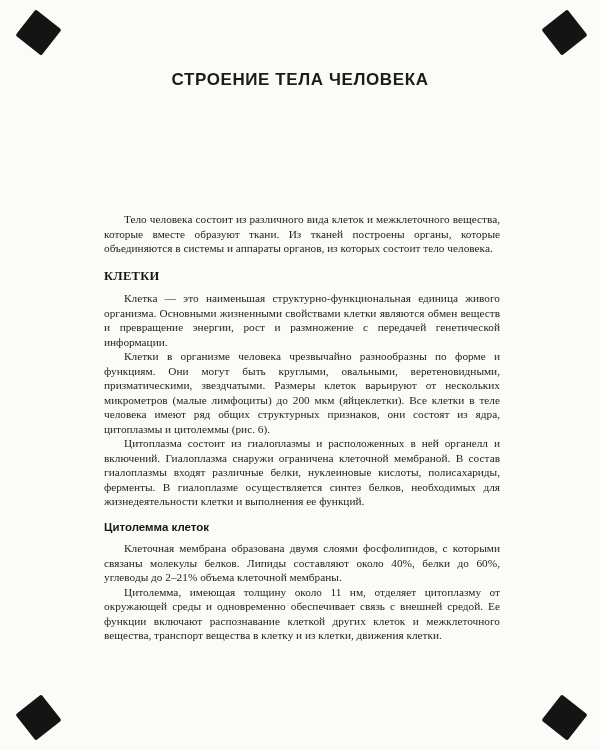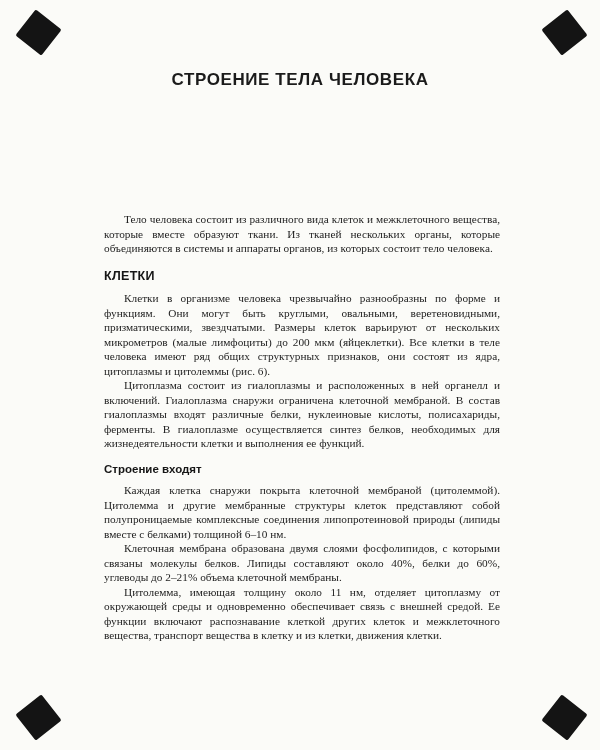--- a/index.html
+++ b/index.html
@@ -52,21 +52,21 @@
     line-height: 14.5px;
     color: #1e1e1e;
     text-align: justify;
   }
   .body-text p {
     margin: 0;
     text-indent: 20px;
   }
   .section-heading {
     margin: 13px 0 8px 0;
-    font-family: Liberation Sans, sans-serif;
+    font-family: Liberation Serif, serif;
     font-weight: 700;
     font-size: 12.5px;
     letter-spacing: 0.3px;
     color: #161616;
     text-align: left;
   }
   .subsection-heading {
     margin: 11px 0 7px 0;
     font-family: "Liberation Sans", sans-serif;
     font-weight: 700;
@@ -82,28 +82,28 @@
 
   <div class="corner tl"></div>
   <div class="corner tr"></div>
   <div class="corner bl"></div>
   <div class="corner br"></div>
 
   <h1 class="title">СТРОЕНИЕ ТЕЛА ЧЕЛОВЕКА</h1>
 
   <div class="body-text">
 
-    <p>Тело человека состоит из различного вида клеток и межклеточного вещества, которые вместе образуют ткани. Из тканей нескольких органы, которые объединяются в системы и аппараты органов, из которых состоит тело человека.</p>
+    <p>Тело человека состоит из различного вида клеток и межклеточного вещества, которые вместе образуют ткани. Из тканей построены органы, которые объединяются в системы и аппараты органов, из которых состоит тело человека.</p>
 
     <h2 class="section-heading">КЛЕТКИ</h2>
 
+    <p>Клетка — это наименьшая структурно-функциональная единица живого организма. Основными жизненными свойствами клетки являются обмен веществ и превращение энергии, рост и размножение с передачей генетической информации.</p>
     <p>Клетки в организме человека чрезвычайно разнообразны по форме и функциям. Они могут быть круглыми, овальными, веретеновидными, призматическими, звездчатыми. Размеры клеток варьируют от нескольких микрометров (малые лимфоциты) до 200 мкм (яйцеклетки). Все клетки в теле человека имеют ряд общих структурных признаков, они состоят из ядра, цитоплазмы и цитолеммы (рис. 6).</p>
     <p>Цитоплазма состоит из гиалоплазмы и расположенных в ней органелл и включений. Гиалоплазма снаружи ограничена клеточной мембраной. В состав гиалоплазмы входят различные белки, нуклеиновые кислоты, полисахариды, ферменты. В гиалоплазме осуществляется синтез белков, необходимых для жизнедеятельности клетки и выполнения ее функций.</p>
 
-    <h3 class="subsection-heading">Строение входят</h3>
+    <h3 class="subsection-heading">Цитолемма клеток</h3>
 
-    <p>Каждая клетка снаружи покрыта клеточной мембраной (цитолеммой). Цитолемма и другие мембранные структуры клеток представляют собой полупроницаемые комплексные соединения липопротеиновой природы (липиды вместе с белками) толщиной 6–10 нм.</p>
     <p>Клеточная мембрана образована двумя слоями фосфолипидов, с которыми связаны молекулы белков. Липиды составляют около 40%, белки до 60%, углеводы до 2–21% объема клеточной мембраны.</p>
     <p>Цитолемма, имеющая толщину около 11 нм, отделяет цитоплазму от окружающей среды и одновременно обеспечивает связь с внешней средой. Ее функции включают распознавание клеткой других клеток и межклеточного вещества, транспорт вещества в клетку и из клетки, движения клетки.</p>
 
   </div>
 
 </div>
 
 </body></html>

